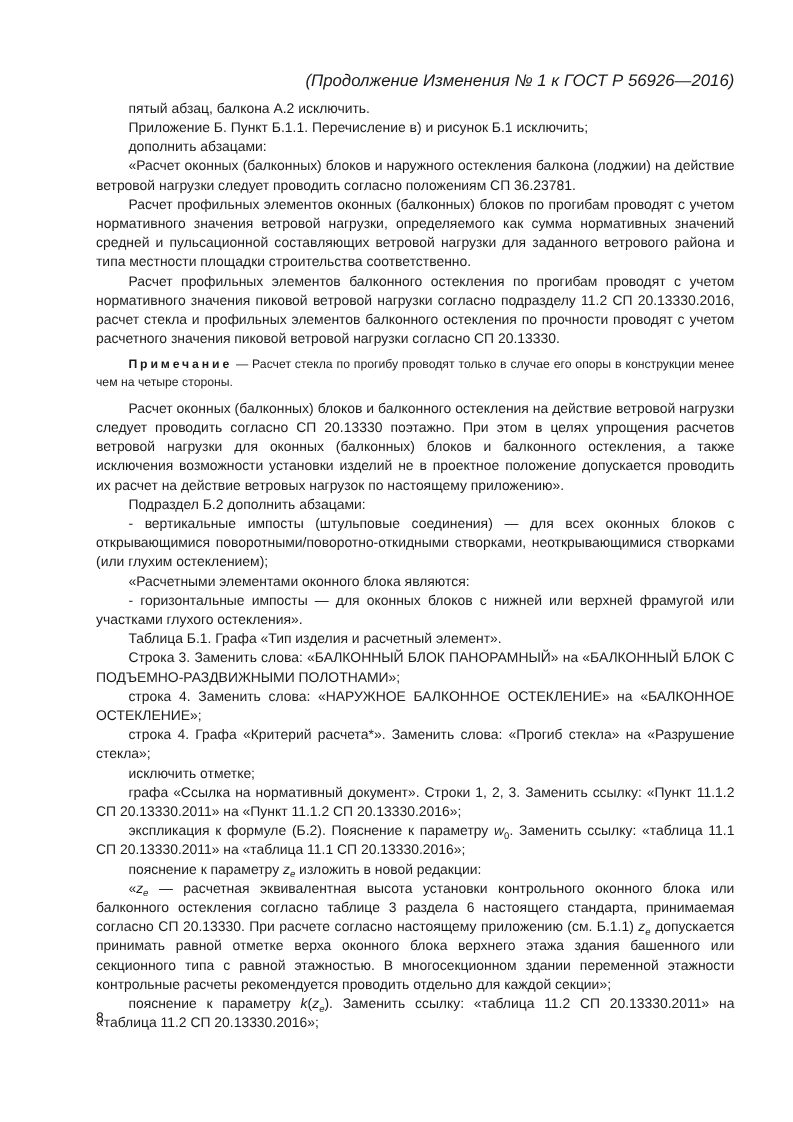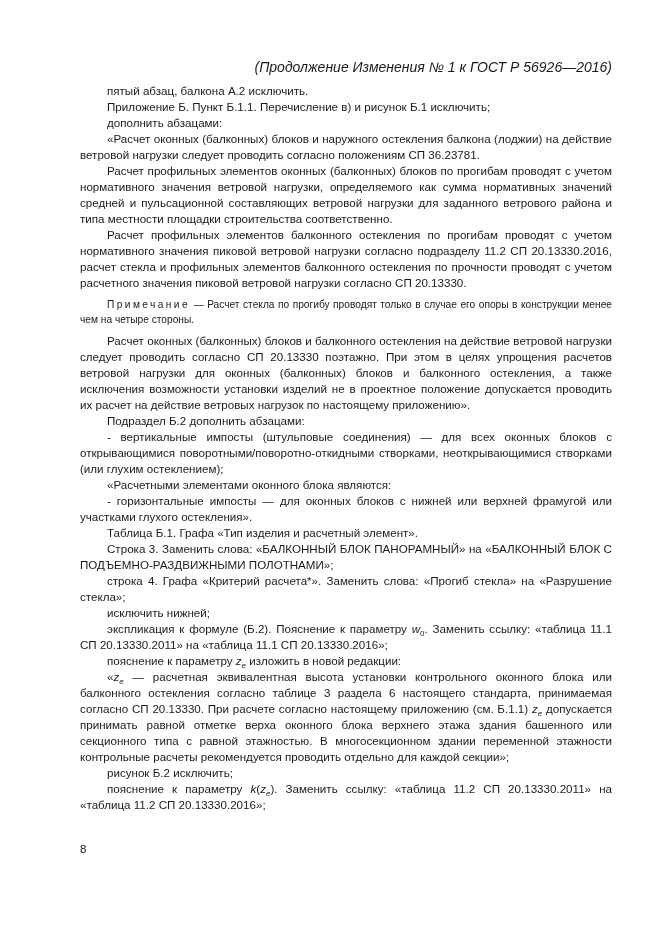--- a/index.html
+++ b/index.html
@@ -40,20 +40,21 @@
   .note {
     margin: 6px 0 6px 0;
     font-size: 10.2px;
     line-height: 15px;
     text-indent: 27px;
     text-align: justify;
     text-align-last: left;
   }
   .note-label {
     letter-spacing: 2.4px;
+    font-weight: bold;
   }
   .it {
     font-style: italic;
   }
   sub {
     font-size: 8px;
     line-height: 0;
     vertical-align: -3px;
   }
   .page-number {
@@ -78,28 +79,29 @@
 
   <p class="note"><span class="note-label">Примечание</span><span> — Расчет стекла по прогибу проводят только в случае его опоры в конструкции менее чем на четыре стороны.</span></p>
 
   <p class="p">Расчет оконных (балконных) блоков и балконного остекления на действие ветровой нагрузки следует проводить согласно СП 20.13330 поэтажно. При этом в целях упрощения расчетов ветровой нагрузки для оконных (балконных) блоков и балконного остекления, а также исключения возможности установки изделий не в проектное положение допускается проводить их расчет на действие ветровых нагрузок по настоящему приложению».</p>
   <p class="p">Подраздел Б.2 дополнить абзацами:</p>
   <p class="p">- вертикальные импосты (штульповые соединения) — для всех оконных блоков с открывающимися поворотными/поворотно-откидными створками, неоткрывающимися створками (или глухим остеклением);</p>
   <p class="p">«Расчетными элементами оконного блока являются:</p>
   <p class="p">- горизонтальные импосты — для оконных блоков с нижней или верхней фрамугой или участками глухого остекления».</p>
   <p class="p">Таблица Б.1. Графа «Тип изделия и расчетный элемент».</p>
   <p class="p">Строка 3. Заменить слова: «БАЛКОННЫЙ БЛОК ПАНОРАМНЫЙ» на «БАЛКОННЫЙ БЛОК С ПОДЪЕМНО-РАЗДВИЖНЫМИ ПОЛОТНАМИ»;</p>
+  <p class="p">строка 4. Заменить слова: «НАРУЖНОЕ БАЛКОННОЕ ОСТЕКЛЕНИЕ» на «БАЛКОННОЕ ОСТЕКЛЕНИЕ»;</p>
   <p class="p">строка 4. Графа «Критерий расчета*». Заменить слова: «Прогиб стекла» на «Разрушение стекла»;</p>
-  <p class="p">исключить нижней;</p>
+  <p class="p">исключить отметке;</p>
+  <p class="p">графа «Ссылка на нормативный документ». Строки 1, 2, 3. Заменить ссылку: «Пункт 11.1.2 СП 20.13330.2011» на «Пункт 11.1.2 СП 20.13330.2016»;</p>
 
   <p class="p"><span>экспликация к формуле (Б.2). Пояснение к параметру </span><span class="it">w</span><sub>0</sub><span>. Заменить ссылку: «таблица 11.1 СП 20.13330.2011» на «таблица 11.1 СП 20.13330.2016»;</span></p>
 
   <p class="p"><span>пояснение к параметру </span><span class="it">z</span><sub class="it">e</sub><span> изложить в новой редакции:</span></p>
 
   <p class="p"><span>«</span><span class="it">z</span><sub class="it">e</sub><span> — расчетная эквивалентная высота установки контрольного оконного блока или балконного остекления согласно таблице 3 раздела 6 настоящего стандарта, принимаемая согласно СП 20.13330. При расчете согласно настоящему приложению (см. Б.1.1) </span><span class="it">z</span><sub class="it">e</sub><span> допускается принимать равной отметке верха оконного блока верхнего этажа здания башенного или секционного типа с равной этажностью. В многосекционном здании переменной этажности контрольные расчеты рекомендуется проводить отдельно для каждой секции»;</span></p>
 
-  <p class="p">рисунок Б.2 исключить;</p>
 
   <p class="p"><span>пояснение к параметру </span><span class="it">k</span><span>(</span><span class="it">z</span><sub class="it">e</sub><span>)</span><span>. Заменить ссылку: «таблица 11.2 СП 20.13330.2011» на «таблица 11.2 СП 20.13330.2016»;</span></p>
 
 </div>
 
 <div class="page-number">8</div>
 
 </body></html>

